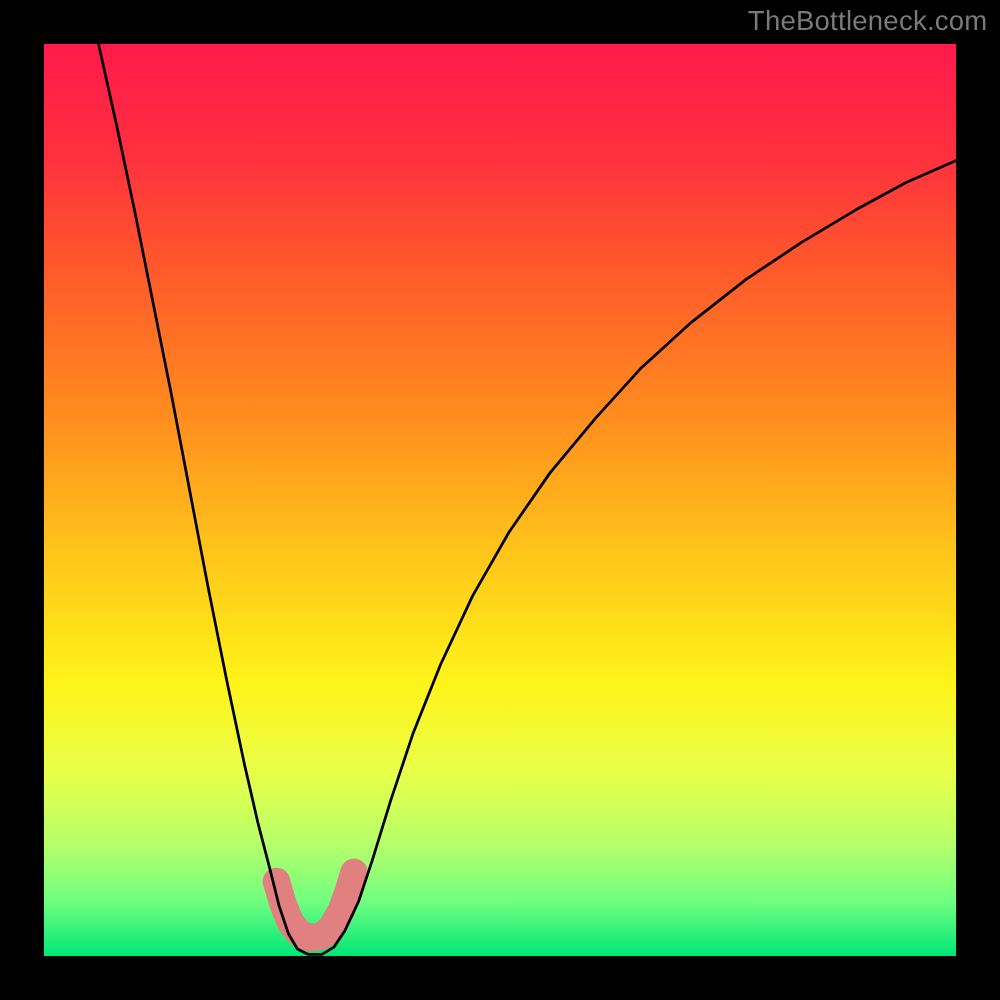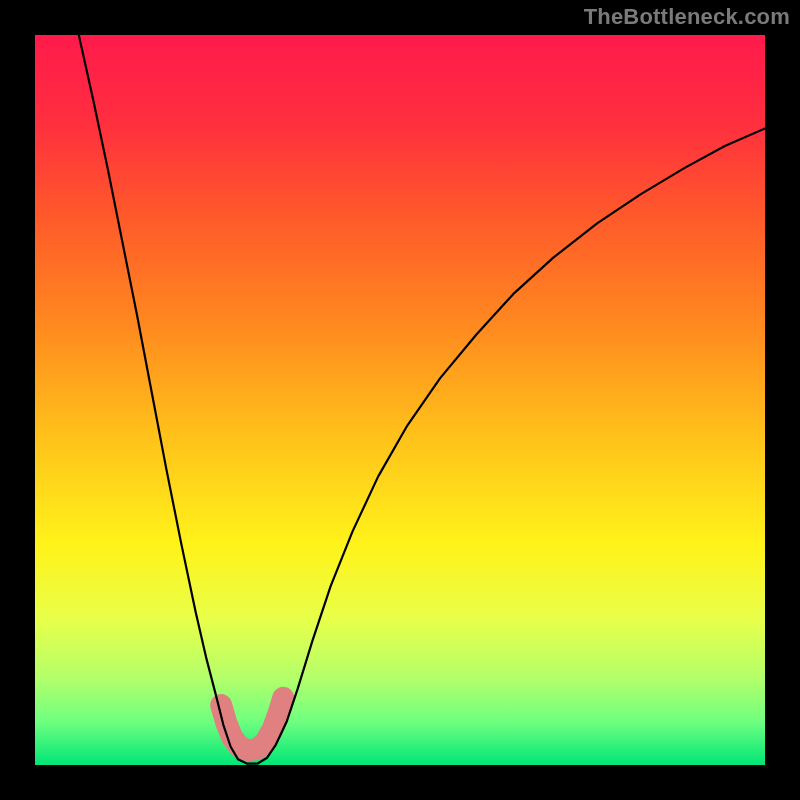--- a/index.html
+++ b/index.html
@@ -10,21 +10,21 @@
     height: 800px;
     background: #000;
   }
   .watermark {
     position: absolute;
     top: 4px;
     right: 10px;
     font-family: Arial, Helvetica, sans-serif;
     font-size: 22px;
     color: #7a7a7a;
-    font-weight: 700;
+    font-weight: 400;
     letter-spacing: 0.2px;
   }
   .plot {
     position: absolute;
     left: 35px;
     top: 35px;
     width: 730px;
     height: 730px;
   }
   .plot svg {

